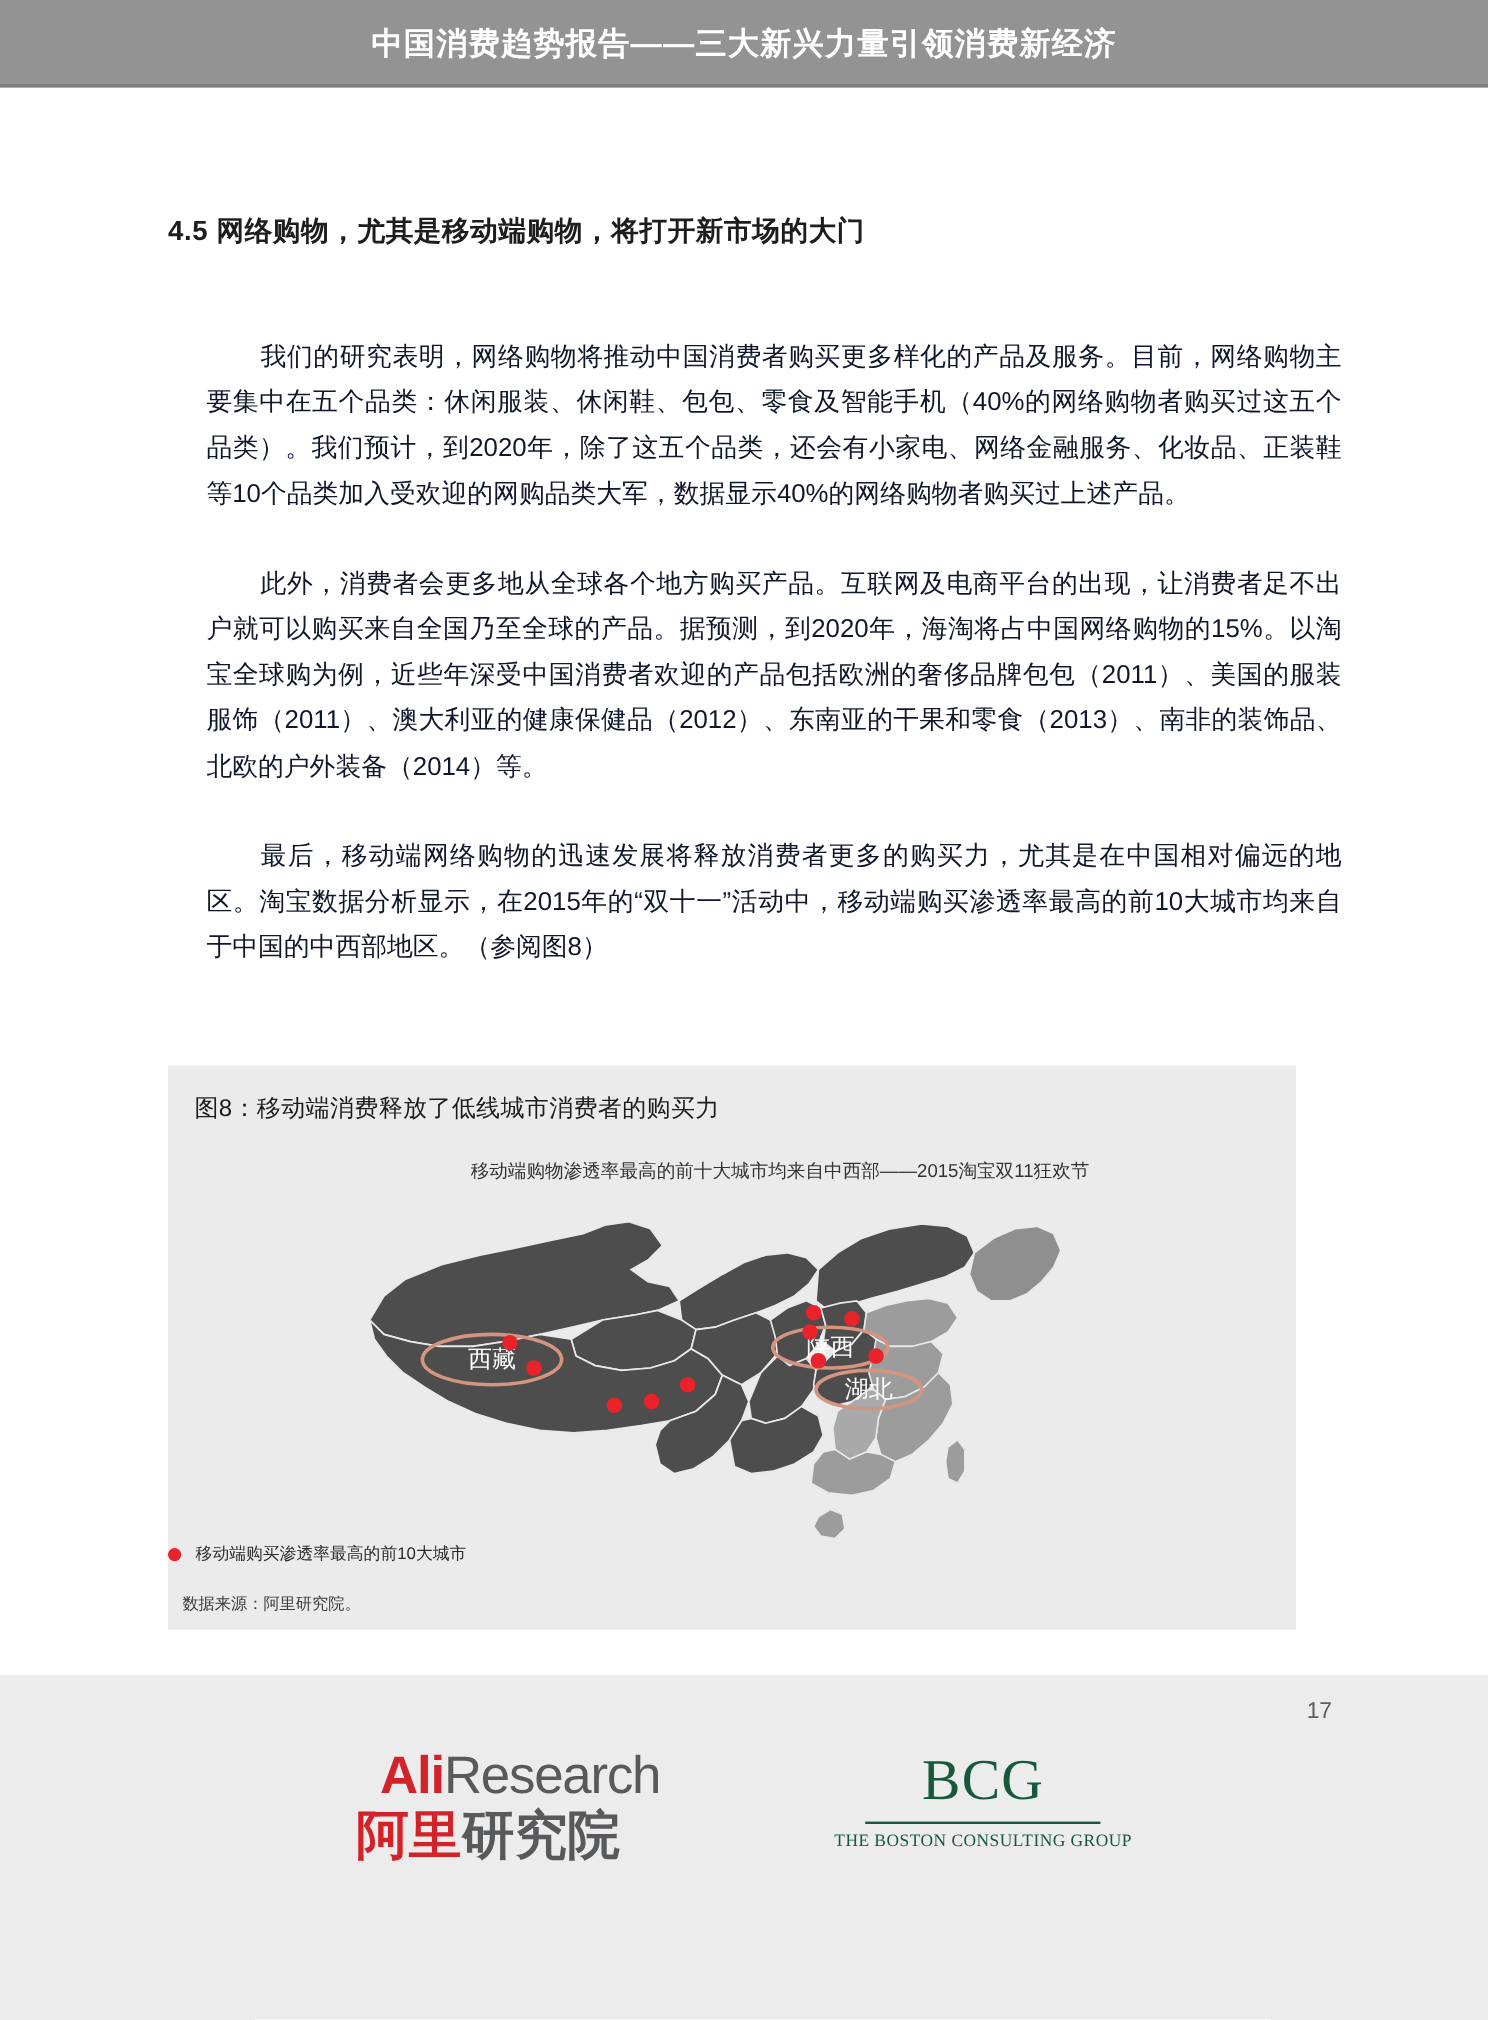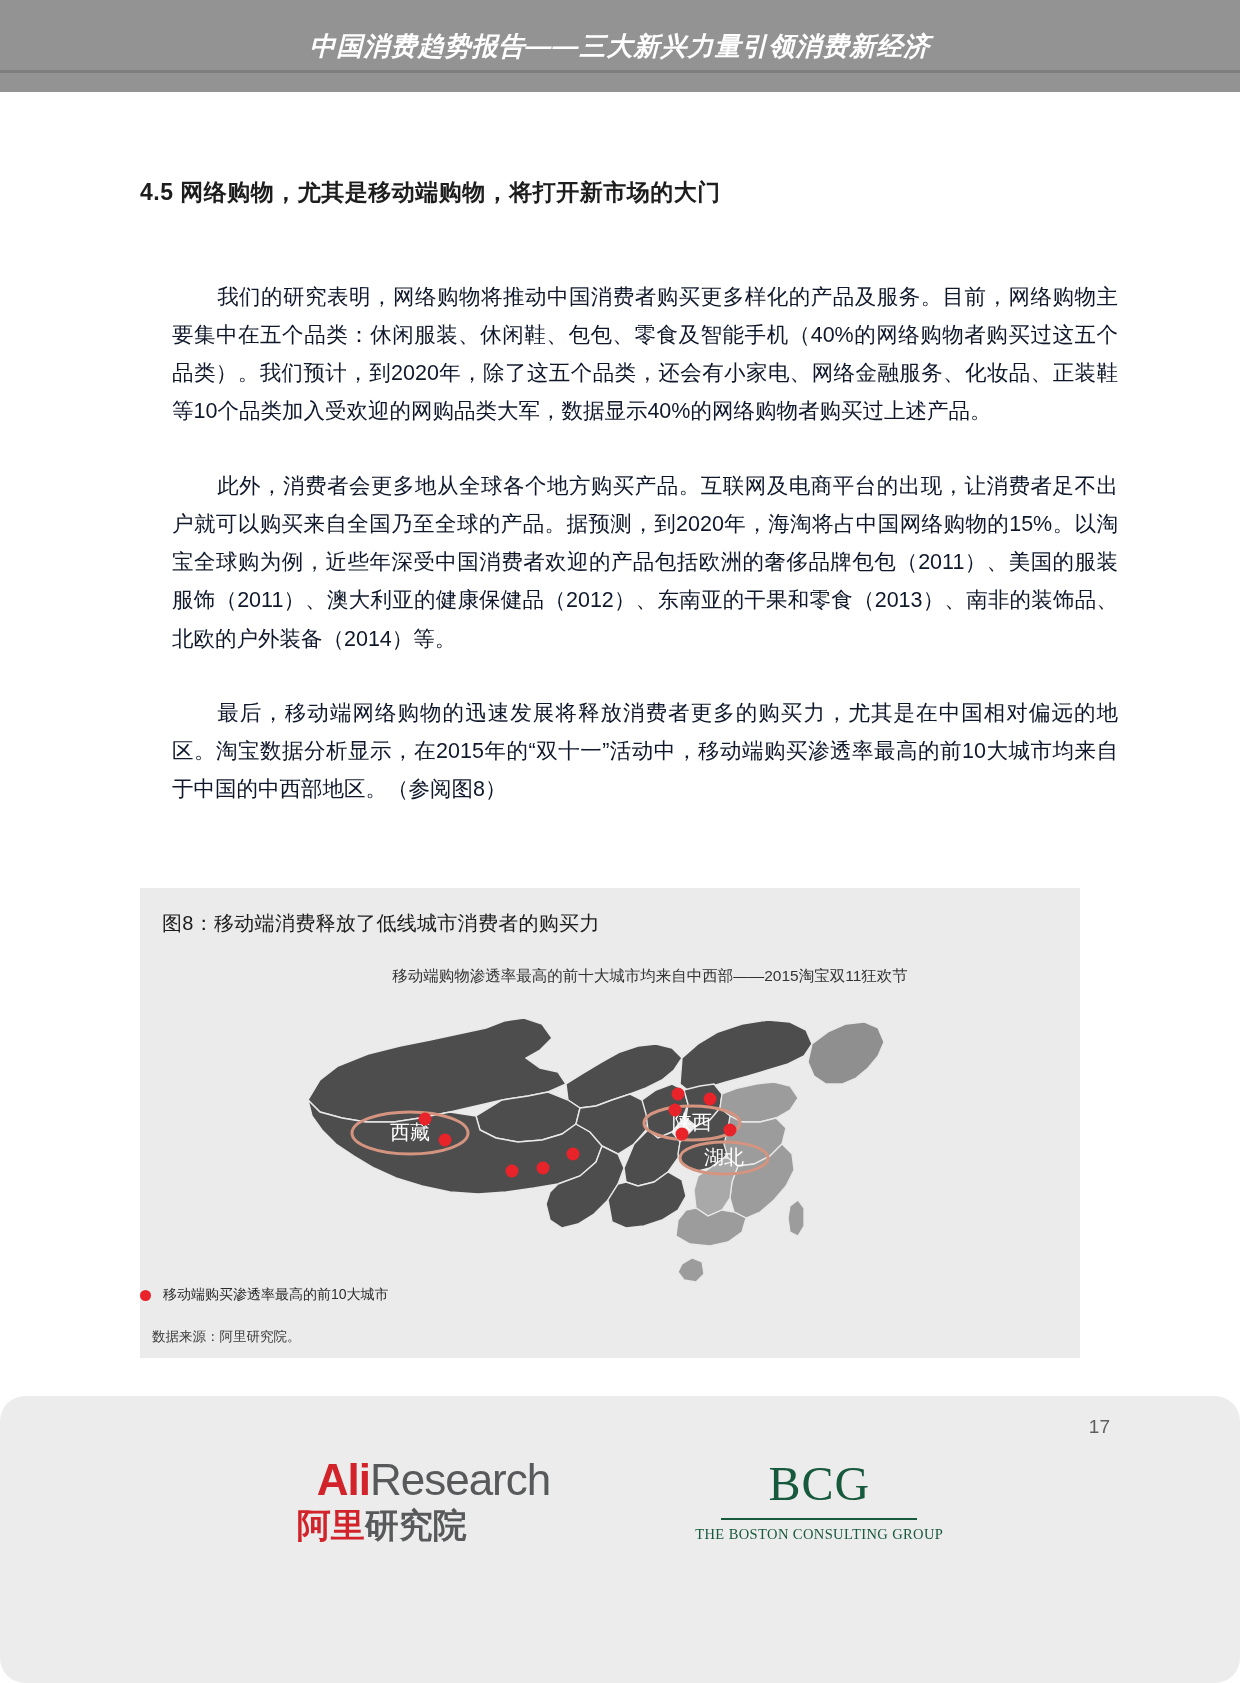--- a/index.html
+++ b/index.html
@@ -6,23 +6,23 @@
   html, body {
     width: 1240px; height: 1683px;
     font-family: "Liberation Sans", "DejaVu Sans", sans-serif;
     background: #ffffff;
     overflow: hidden;
   }
   .page { position: relative; width: 1240px; height: 1683px; background:#fff; }
 
   
   .header-bar {
-    position: absolute; left: 0; top: 0; width: 1240px; height: 92px;
+    position: absolute; left: 0; top: 0; width: 1240px; height: 72px;
     background: #939393;
-    display: flex; align-items: center; justify-content: center; font-style: italic;
+    display: flex; align-items: center; justify-content: center;
   }
   .header-bar .title {
     color: #ffffff; font-size: 26px; letter-spacing: 1px;
     font-weight: 700;
   }
   .header-rule {
     position: absolute; left:0; top: 70px; width: 1240px; height: 3px;
     background: #7e7e7e;
   }
 
@@ -73,37 +73,36 @@
 
   .fig-source {
     position: absolute; left: 12px; top: 440px;
     font-size: 13.5px; color: #3a3a3a;
   }
 
   
   .footer {
     position: absolute; left: 0; top: 1396px; width: 1240px; height: 287px;
     background: #ececec;
-    border-radius: 25px;
   }
   .page-number {
     position: absolute; right: 130px; top: 20px;
     font-size: 19px; color: #5e5e5e;
   }
   .logos {
     position: absolute; left: 0; top: 62px; width: 1240px;
     display: flex; align-items: flex-start; justify-content: center;
     gap: 145px;
   }
   
   .ali-logo { text-align: left; line-height: 1; }
   .ali-line1 { font-size: 44px; letter-spacing: -1px; white-space: nowrap; margin-left: 20px; }
   .ali-line1 .ali-red { color: #d2232a; font-weight: 700; }
   .ali-line1 .ali-grey { color: #58595b; font-weight: 400; }
-  .ali-line2 { margin-top: 6px; font-size: 34px; white-space: nowrap; }
+  .ali-line2 { margin-top: 6px; font-size: 44px; white-space: nowrap; }
   .ali-line2 .cn-red { color: #d2232a; font-weight: 700; }
   .ali-line2 .cn-grey { color: #58595b; font-weight: 700; }
 
   
   .bcg-logo { text-align: center; line-height: 1; padding-top: 2px; }
   .bcg-mark { font-size: 48px; color: #17593c; font-family: "Liberation Serif", "DejaVu Serif", serif; font-weight: 400; letter-spacing: 1px; }
   .bcg-rule { width: 196px; height: 2px; background: #17593c; margin: 10px auto 7px; }
   .bcg-sub { font-size: 14.5px; color: #17593c; font-family: "Liberation Serif","DejaVu Serif", serif; letter-spacing: 0.4px; white-space: nowrap; }
 </style>
 </head>

